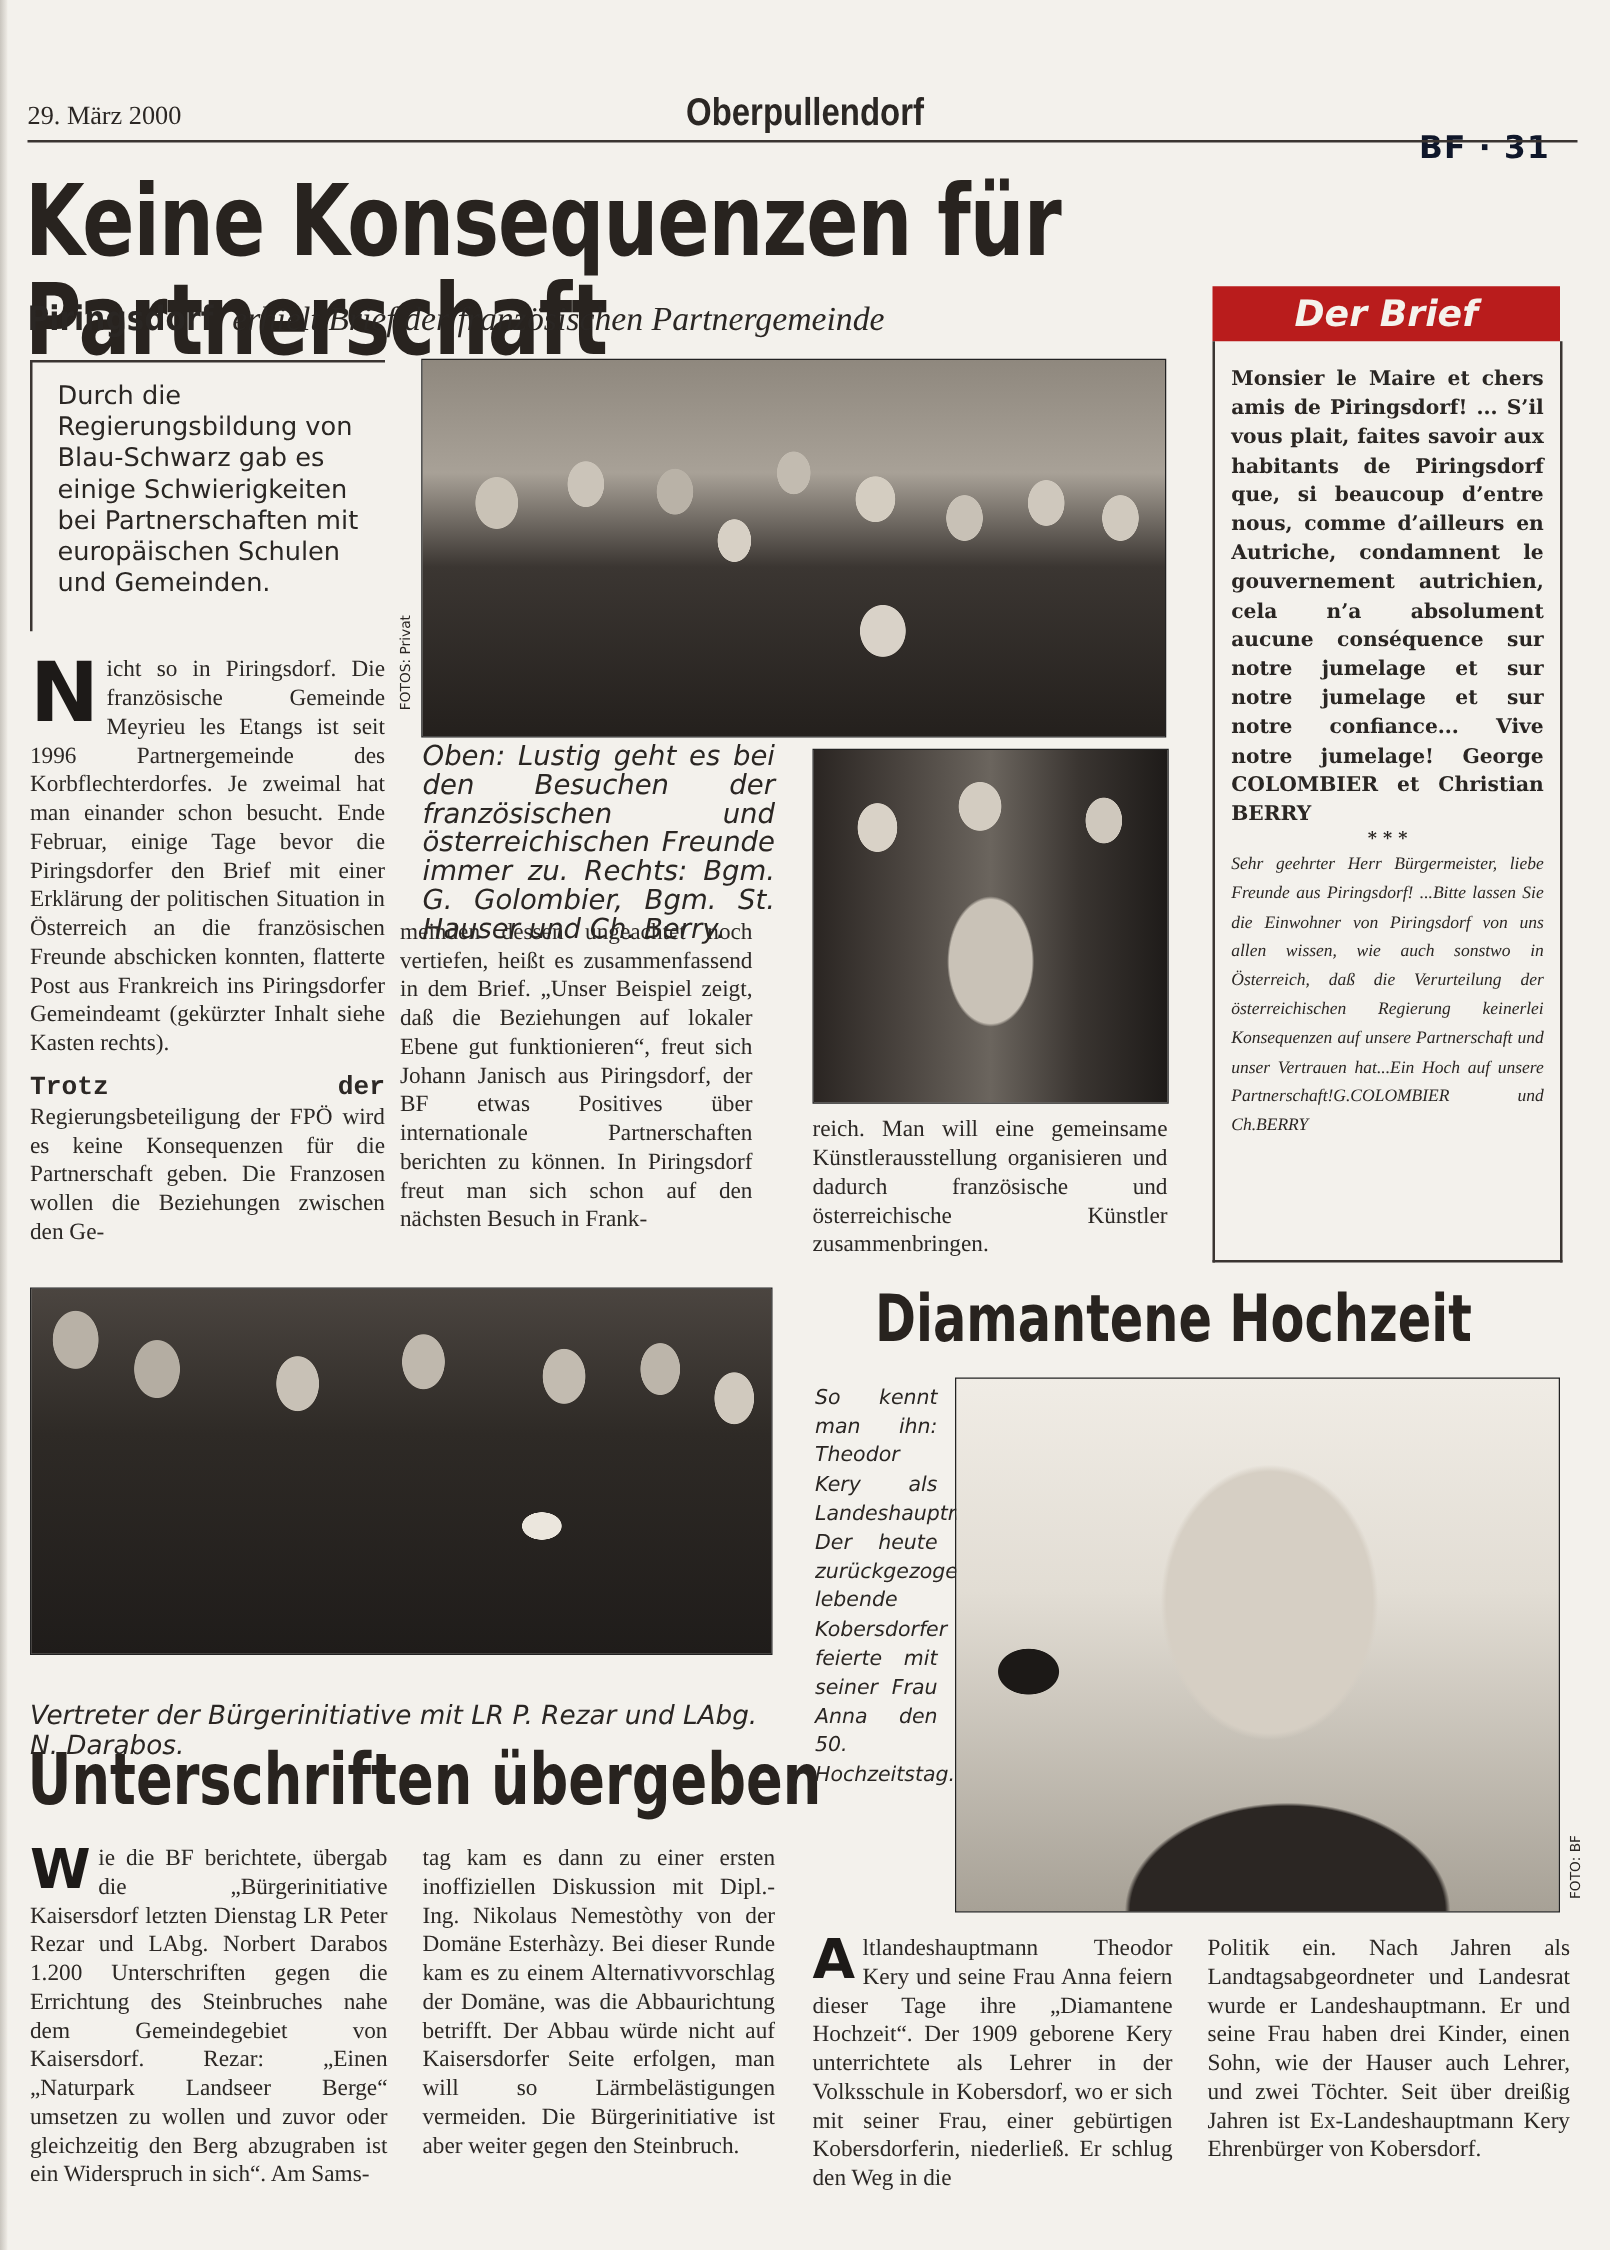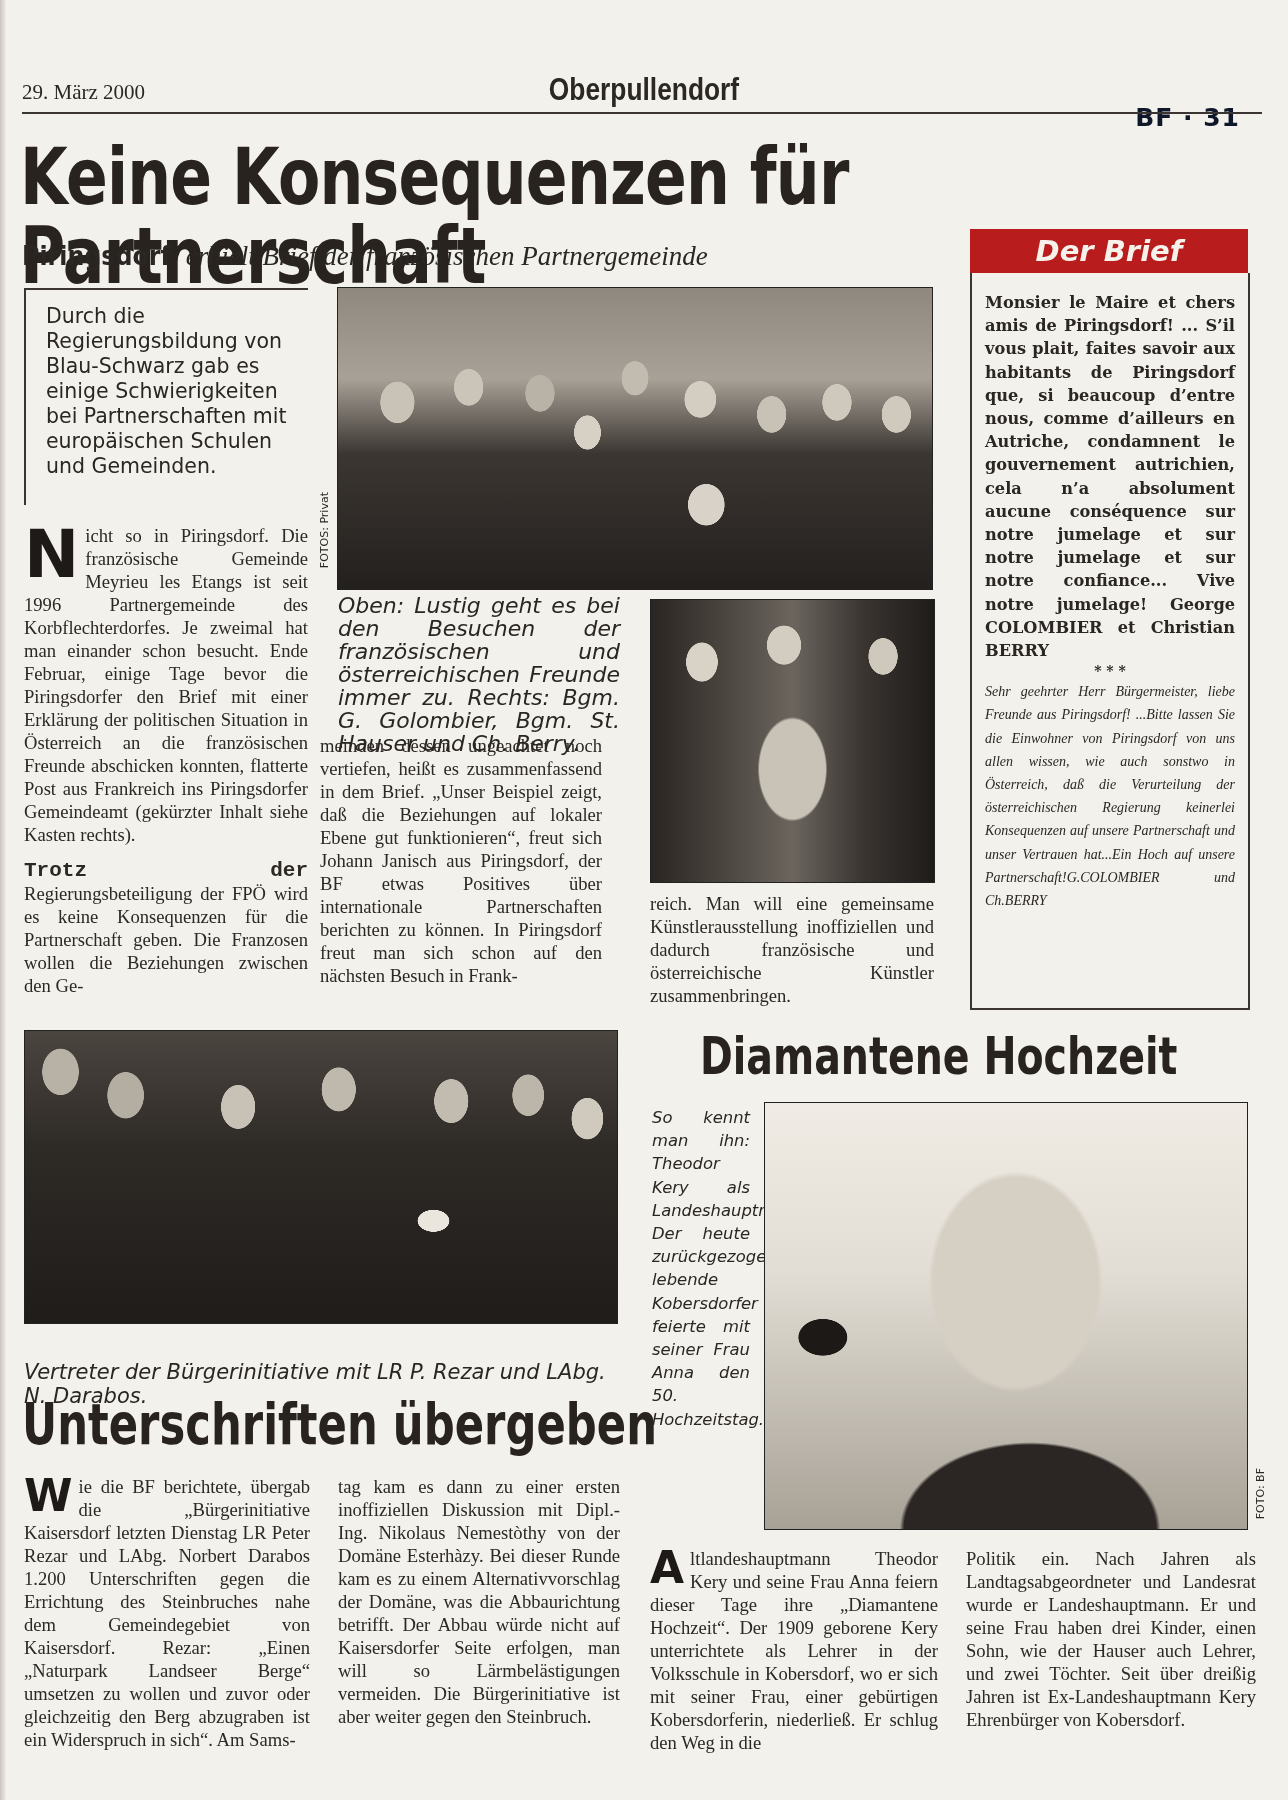--- a/index.html
+++ b/index.html
@@ -134,21 +134,21 @@
   <span class="lead-in">Trotz der</span>
   <span>Regierungsbeteiligung der FPÖ wird es keine Konsequenzen für die Partnerschaft geben. Die Franzosen wollen die Beziehungen zwischen den Ge-</span>
 </div>
 
 <div id="photo-group" class="photo"></div>
 <div id="credit-privat" class="abs photo-credit">FOTOS: Privat</div>
 <div id="caption-group" class="abs caption">Oben: Lustig geht es bei den Besuchen der französischen und österreichischen Freunde immer zu. Rechts: Bgm. G. Golombier, Bgm. St. Hauser und Ch. Berry.</div>
 <div id="photo-mayors" class="photo"></div>
 
 <div id="col2" class="abs col">meinden dessen ungeachtet noch vertiefen, heißt es zusammenfassend in dem Brief. „Unser Beispiel zeigt, daß die Beziehungen auf lokaler Ebene gut funktionieren“, freut sich Johann Janisch aus Piringsdorf, der BF etwas Positives über internationale Partnerschaften berichten zu können. In Piringsdorf freut man sich schon auf den nächsten Besuch in Frank-</div>
-<div id="col3" class="abs col">reich. Man will eine gemeinsame Künstlerausstellung inoffiziellen und dadurch französische und österreichische Künstler zusammenbringen.</div>
+<div id="col3" class="abs col">reich. Man will eine gemeinsame Künstlerausstellung organisieren und dadurch französische und österreichische Künstler zusammenbringen.</div>
 
 <div id="brief-head" class="abs">Der Brief</div>
 <div id="brief-box" class="abs">
   <div id="brief-fr" class="brief-text">Monsier le Maire et chers amis de Piringsdorf! ... S’il vous plait, faites savoir aux habitants de Piringsdorf que, si beaucoup d’entre nous, comme d’ailleurs en Autriche, condamnent le gouvernement autrichien, cela n’a absolument aucune conséquence sur notre jumelage et sur notre jumelage et sur notre confiance... Vive notre jumelage! George COLOMBIER et Christian BERRY</div>
   <div id="brief-stars">* * *</div>
   <div id="brief-de" class="brief-text">Sehr geehrter Herr Bürgermeister, liebe Freunde aus Piringsdorf! ...Bitte lassen Sie die Einwohner von Piringsdorf von uns allen wissen, wie auch sonstwo in Österreich, daß die Verurteilung der österreichischen Regierung keinerlei Konsequenzen auf unsere Partnerschaft und unser Vertrauen hat...Ein Hoch auf unsere Partnerschaft!G.COLOMBIER und Ch.BERRY</div>
 </div>
 
 <div id="photo-signatures" class="photo"></div>
 <div id="caption-signatures" class="abs caption">Vertreter der Bürgerinitiative mit LR P. Rezar und LAbg. N. Darabos.</div>

